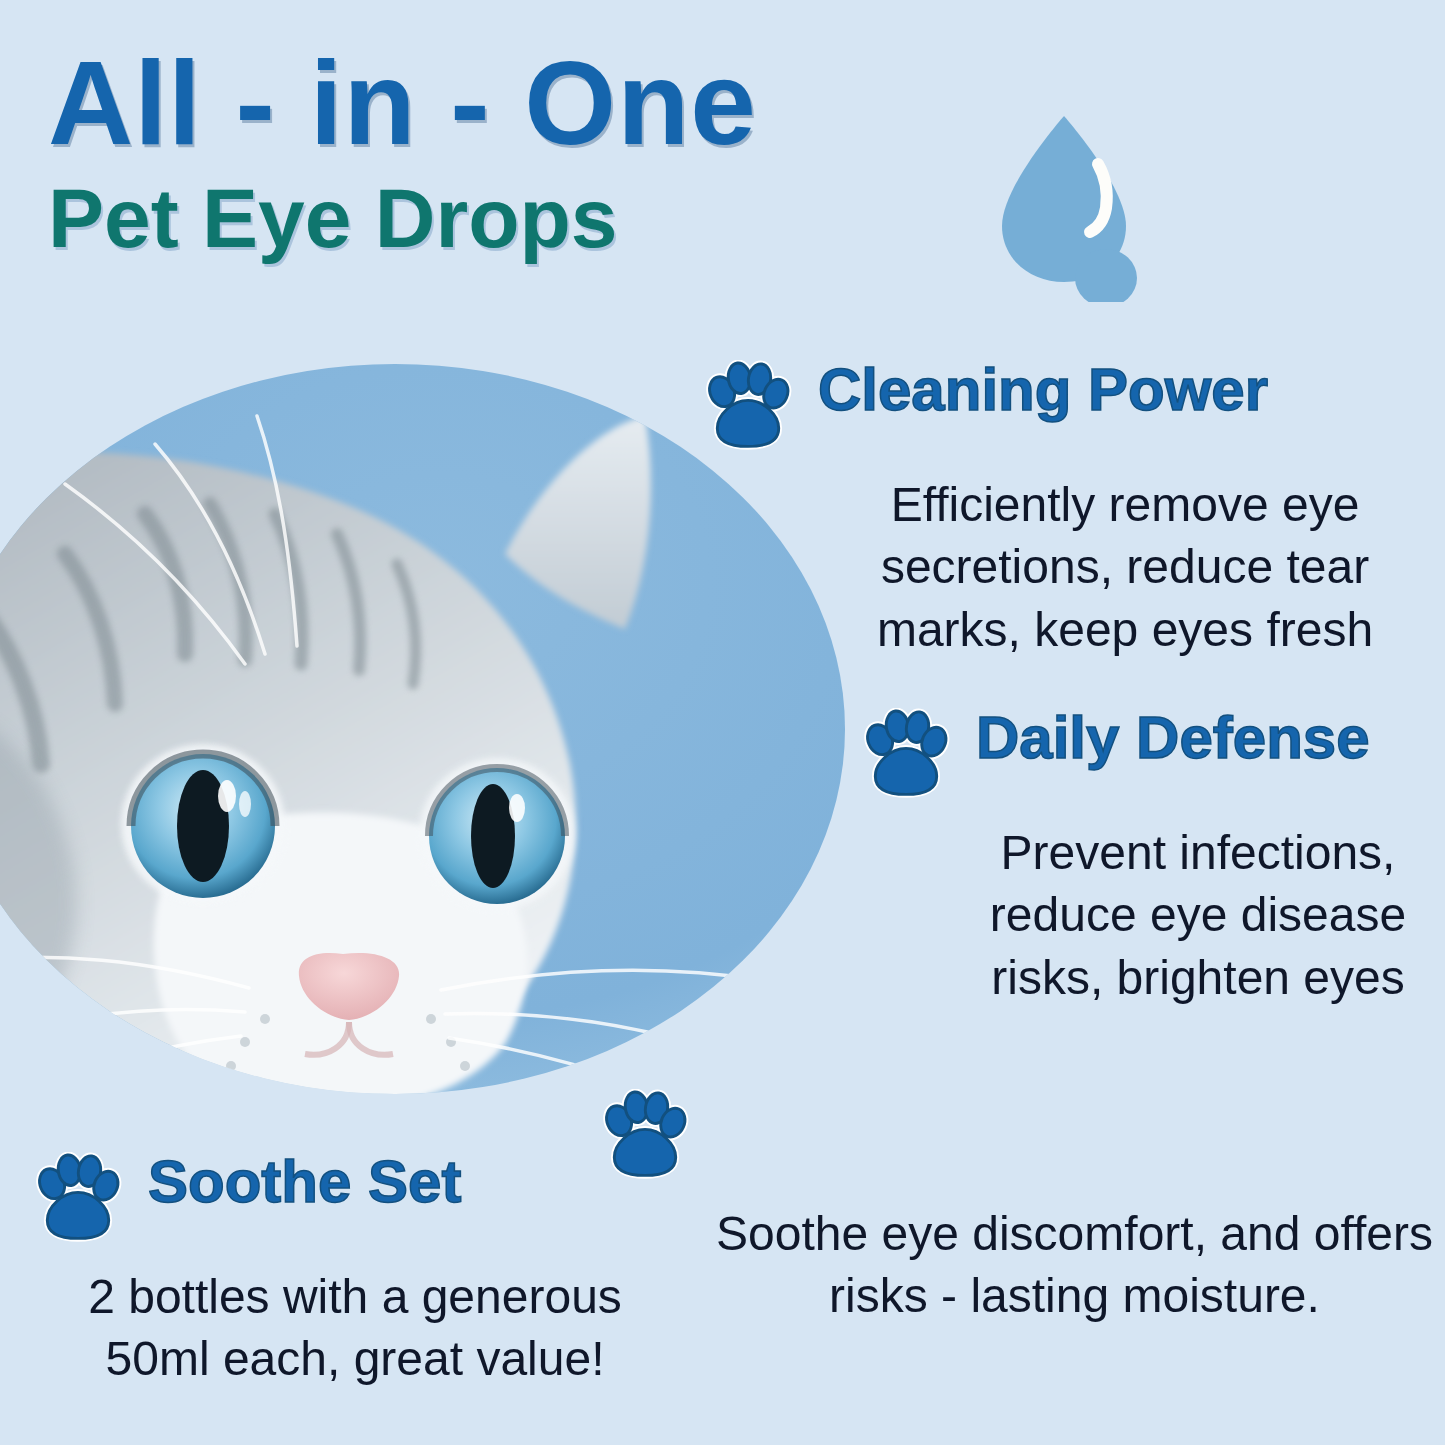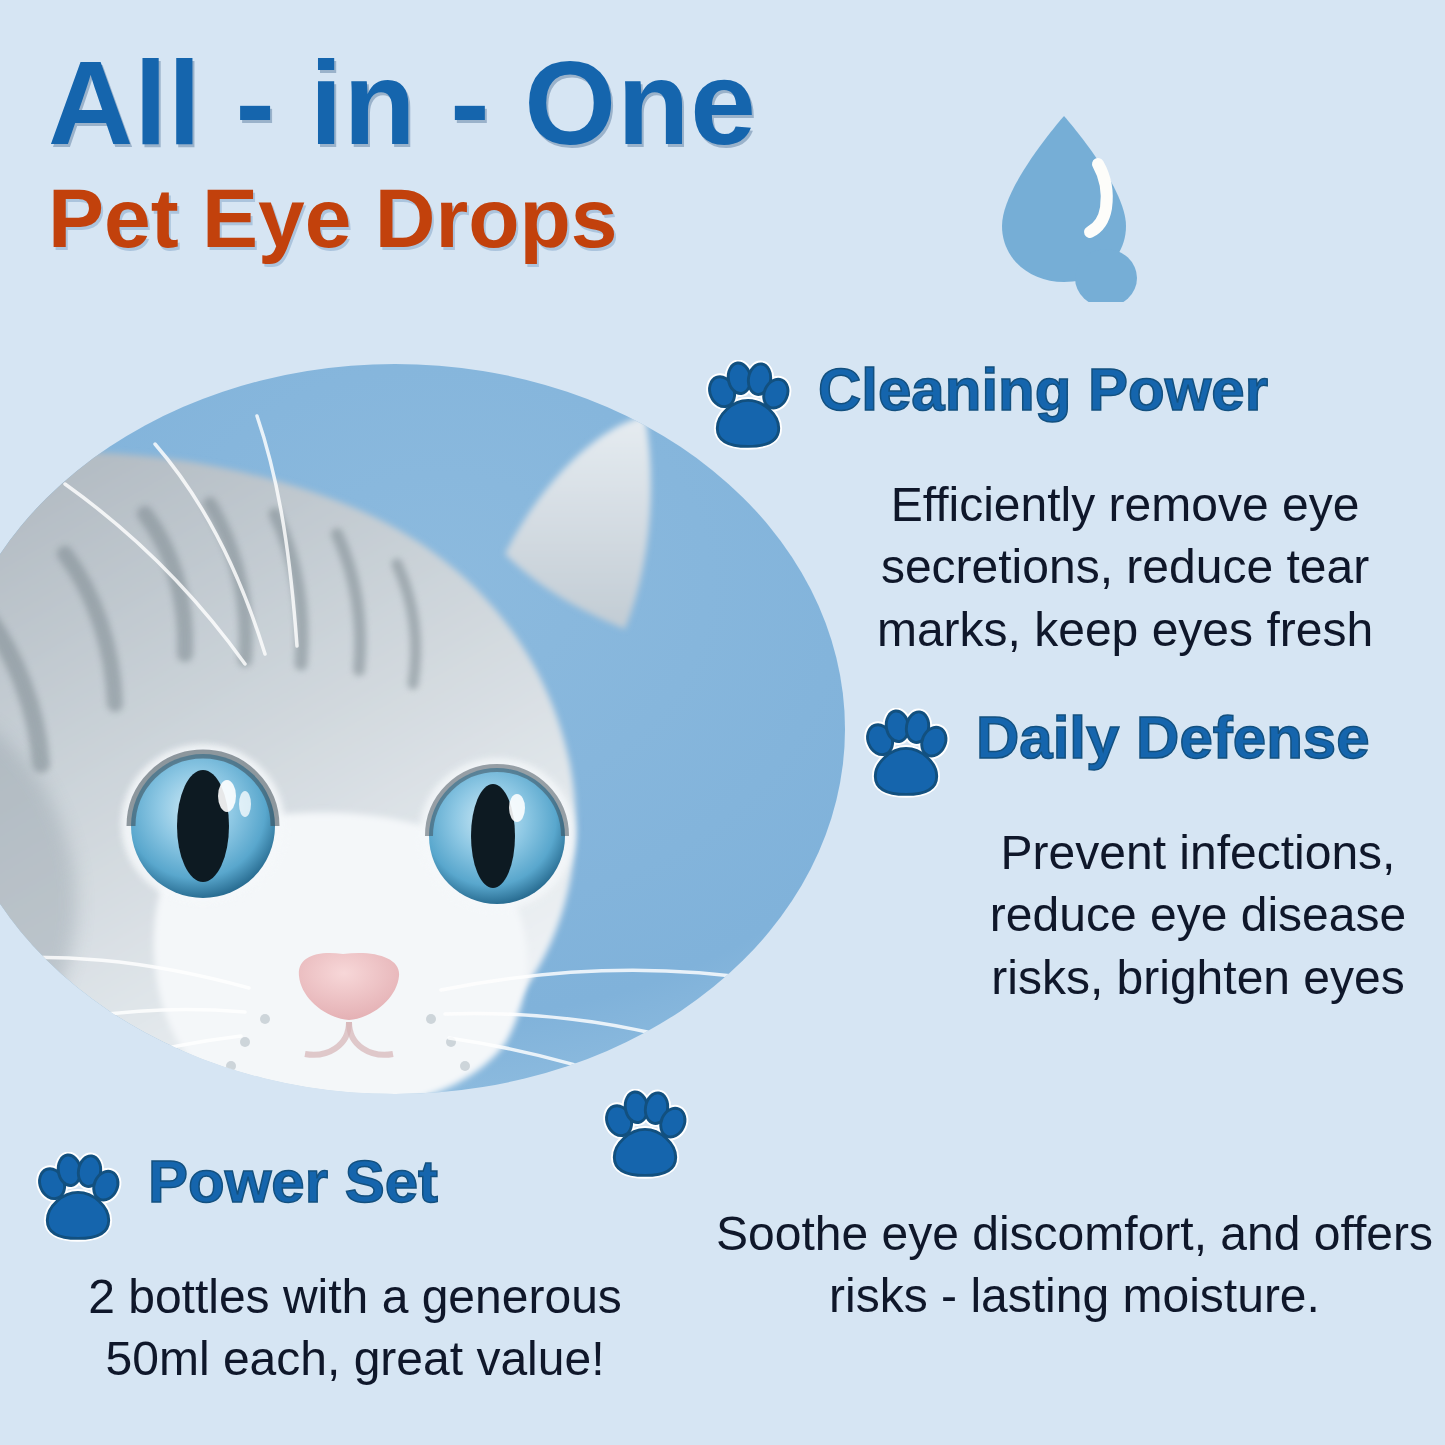--- a/index.html
+++ b/index.html
@@ -27,21 +27,21 @@
     color:#1565ad;
     letter-spacing:1px;
     line-height:1.08;
     white-space:nowrap;
     text-shadow:2px 3px 0 rgba(15,60,110,.30);
     font-family:"Liberation Sans", sans-serif;
   }
   #title-sub{
     font-size:84px;
     font-weight:bold;
-    color:#c2410c;
+    color:#0f766e;
     line-height:1.08;
     margin-top:6px;
     white-space:nowrap;
     text-shadow:2px 3px 0 rgba(60,110,165,.28);
     font-family:"Liberation Sans", sans-serif;
   }
 
   
   #waterdrop{ position:absolute; left:986px; top:78px; width:180px; height:200px; }
 
@@ -306,18 +306,18 @@
           </g>
           <g stroke="#12507f" stroke-width="3" fill="#1565ad" stroke-linejoin="round">
             <ellipse cx="23" cy="33" rx="12.5" ry="16" transform="rotate(-22 23 33)"></ellipse>
             <ellipse cx="41" cy="19" rx="11.5" ry="16" transform="rotate(-8 41 19)"></ellipse>
             <ellipse cx="62" cy="20" rx="11.5" ry="16" transform="rotate(9 62 20)"></ellipse>
             <ellipse cx="79" cy="35" rx="12" ry="15.5" transform="rotate(24 79 35)"></ellipse>
             <path d="M50 42 C66 42 82 57 82 71 C82 85 68 90 50 90 C32 90 18 85 18 71 C18 57 34 42 50 42 Z"></path>
           </g>
         </svg>
       </span>
-      <span class="feature-title">Power Set</span>
+      <span class="feature-title">Soothe Set</span>
     </div>
     <div class="feature-body">2 bottles with a generous 50ml each, great value!</div>
   </div>
 
 </div>
 
 </body></html>

